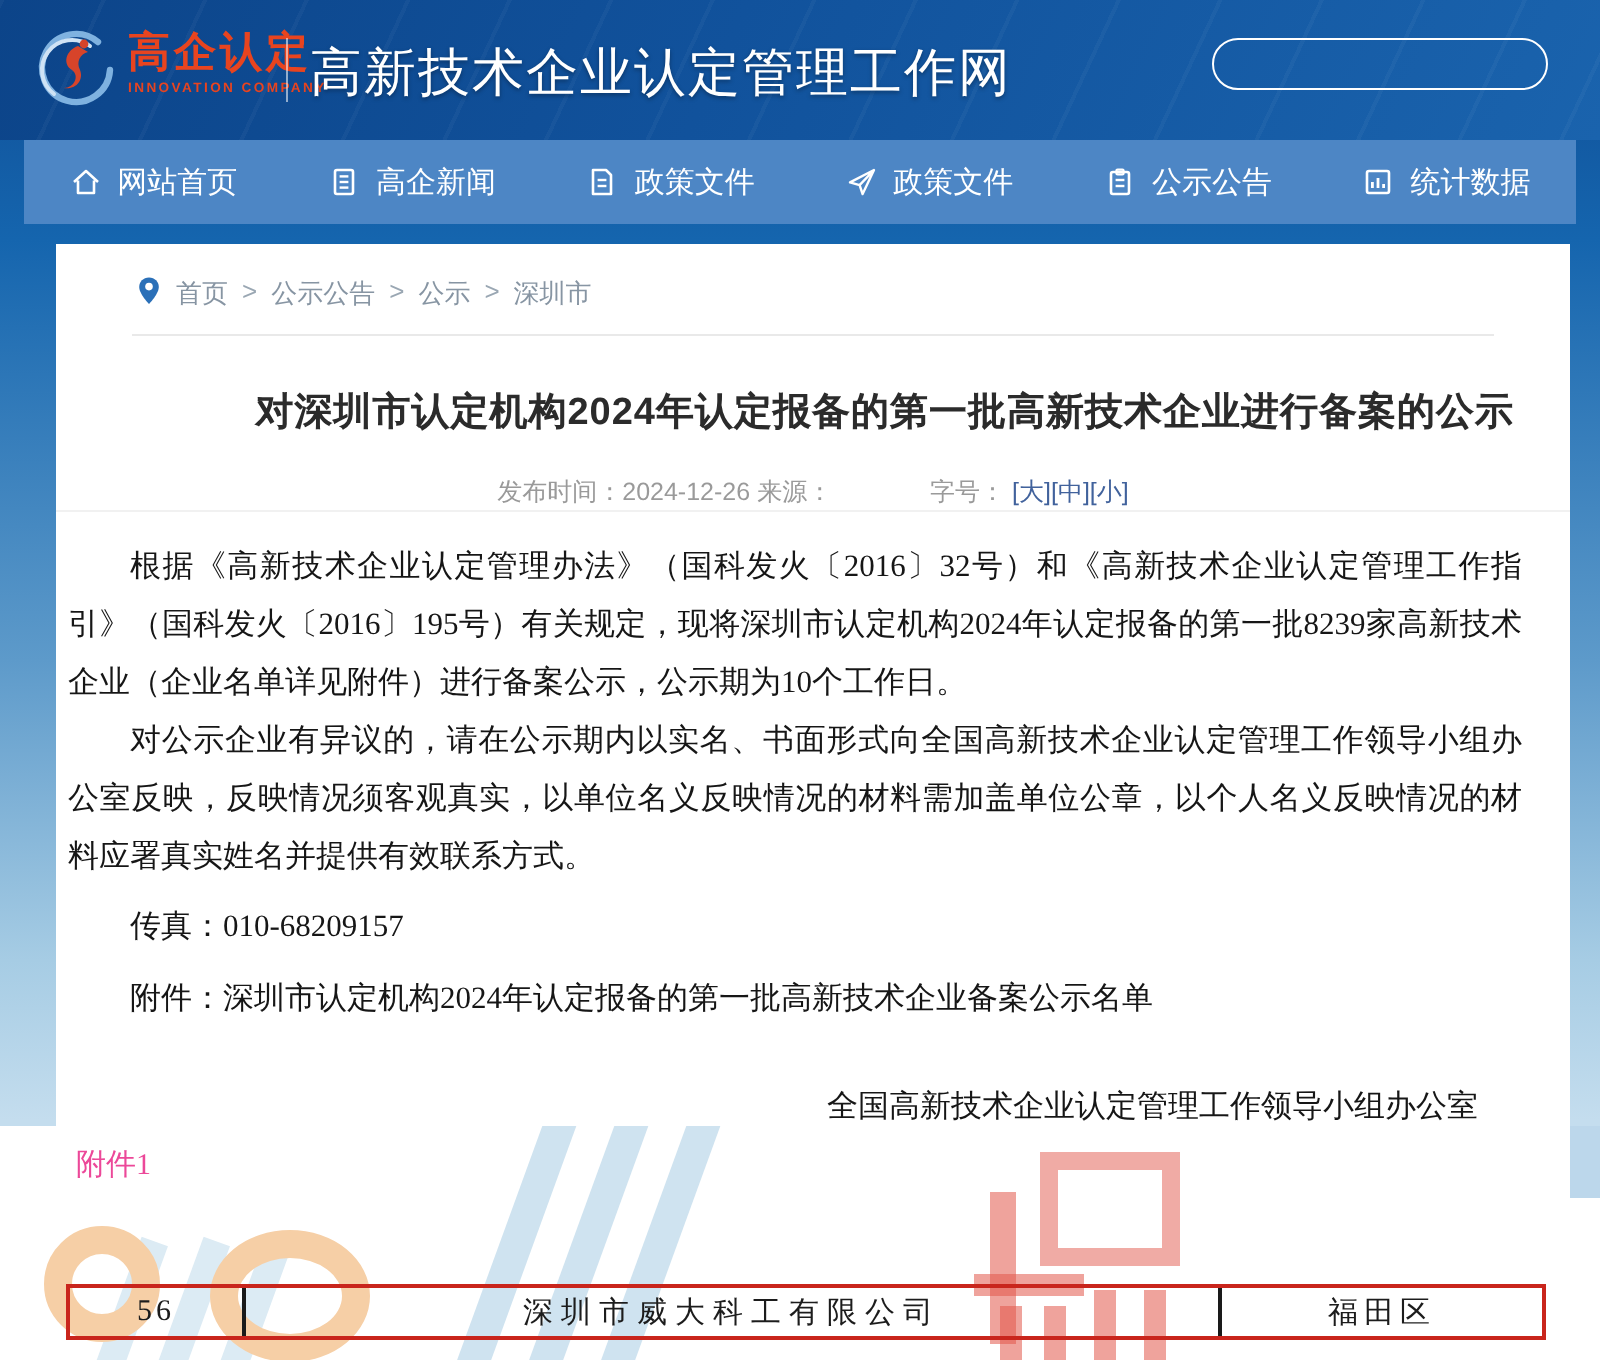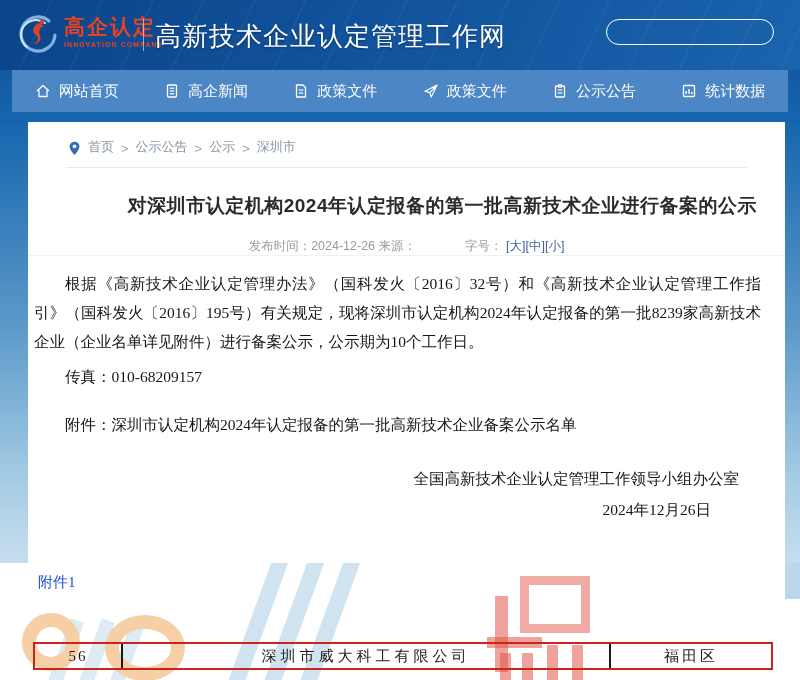--- a/index.html
+++ b/index.html
@@ -28,51 +28,51 @@
 
   
   .nav { position:absolute; left:12px; top:70px; width:776px; height:42px; background:#4d86c5;
          display:flex; justify-content:space-around; align-items:center; z-index:2; }
   .nav-item { display:flex; align-items:center; gap:8px; color:#ffffff; font-size:15px; cursor:pointer; }
   .nav-item svg { width:16px; height:16px; }
 
   
   .panel { position:absolute; left:28px; top:122px; width:757px; height:558px; background:#ffffff; z-index:1; }
   .crumb { margin:0 38px; padding:16px 2px 11px 2px; border-bottom:1px solid #e9e9e9;
-           display:flex; align-items:flex-end; gap:7px; font-size:13px; color:#8795a3; }
+           display:flex; align-items:flex-start; gap:7px; font-size:13px; color:#8795a3; }
   .crumb-link { cursor:pointer; }
   .crumb-sep { color:#9aa7b3; }
   .pin-icon { width:13px; height:15px; }
 
   .art-title { margin:25px 28px 0; text-align:right; font-size:19px; font-weight:bold; color:#2b2b2b; letter-spacing:0.5px; }
   .art-meta { margin-top:19px; border-bottom:1px solid #f1f1f1; text-align:center;
               font-size:12.5px; color:#9a9a9a; }
   .meta-gap { display:inline-block; width:42px; }
   .fs-btn { color:#41629c; cursor:pointer; }
 
   .art-body { padding:13px 24px 0 6px; font-family:"Liberation Serif", serif; font-size:15.5px;
               line-height:29px; color:#161616; text-align:justify; }
   .art-body p.indent { text-indent:2em; }
   .fax-line { text-indent:2em; margin-top:6px; }
-  .attach-line { text-indent:2em; margin-top:19px; }
+  .attach-line { text-indent:2em; margin-top:7px; }
   .sig-org { text-align:right; padding-right:22px; margin-top:25px; }
   .sig-date { text-align:right; padding-right:50px; margin-top:2px; }
 
   
   .attach-section { position:absolute; left:0; top:563px; width:800px; height:117px; background:#ffffff;
                     overflow:hidden; z-index:3; }
   .corner-blue { position:absolute; right:0; top:0; width:15px; height:36px; background:#bcd7eb; }
   .wm { position:absolute; z-index:0; }
   .wm-stripe { background:#cfe3f0; transform:rotate(20deg); }
   .wm-stripe.lite { background:#dcebf4; }
   .wm-ring { border:14px solid #f6cfa6; border-radius:50%; background:transparent; }
   .wm-red { background:#e2574b; opacity:0.55; }
   .wm-red-box { border:9px solid #e2574b; opacity:0.5; background:transparent; }
   .attach-label { position:absolute; left:38px; top:10px; font-family:"Liberation Serif", serif;
-                  font-size:15px; color:#1d4ed8; z-index:2; }
+                  font-size:15px; color:#ec4899; z-index:2; }
   .attach-title { position:absolute; left:0; top:33px; width:100%; text-align:center; font-size:21px;
                   font-weight:bold; color:#101010; letter-spacing:1px; z-index:2; }
   .row-box { position:absolute; left:33px; top:79px; width:740px; height:28px; border:2px solid #c9251c;
              display:flex; z-index:2; font-family:"Liberation Serif", serif; font-size:15px; color:#1c1c1c; }
   .cell { display:flex; align-items:center; justify-content:center; height:100%; }
   .cell-no { width:88px; border-right:2px solid #1a1a1a; letter-spacing:2px; }
   .cell-company { flex:1; border-right:2px solid #1a1a1a; letter-spacing:4px; }
   .cell-district { width:160px; letter-spacing:3px; }
 </style>
 </head>
@@ -173,20 +173,21 @@
     <div class="art-meta">
       <span>发布时间：</span><span>2024-12-26</span>
       <span>来源：</span>
       <span class="meta-gap"></span>
       <span>字号：</span>
       <span class="fs-btn">[大]</span><span class="fs-btn">[中]</span><span class="fs-btn">[小]</span>
     </div>
 
     <div class="art-body">
       <p class="indent">根据《高新技术企业认定管理办法》（国科发火〔2016〕32号）和《高新技术企业认定管理工作指引》（国科发火〔2016〕195号）有关规定，现将深圳市认定机构2024年认定报备的第一批8239家高新技术企业（企业名单详见附件）进行备案公示，公示期为10个工作日。</p>
+      <p class="indent">对公示企业有异议的，请在公示期内以实名、书面形式向全国高新技术企业认定管理工作领导小组办公室反映，反映情况须客观真实，以单位名义反映情况的材料需加盖单位公章，以个人名义反映情况的材料应署真实姓名并提供有效联系方式。</p>
       <p class="fax-line">传真：010-68209157</p>
       <p class="attach-line">附件：深圳市认定机构2024年认定报备的第一批高新技术企业备案公示名单</p>
       <p class="sig-org">全国高新技术企业认定管理工作领导小组办公室</p>
       <p class="sig-date">2024年12月26日</p>
     </div>
   </div>
 
   <div class="attach-section">
     <div class="corner-blue"></div>
 

